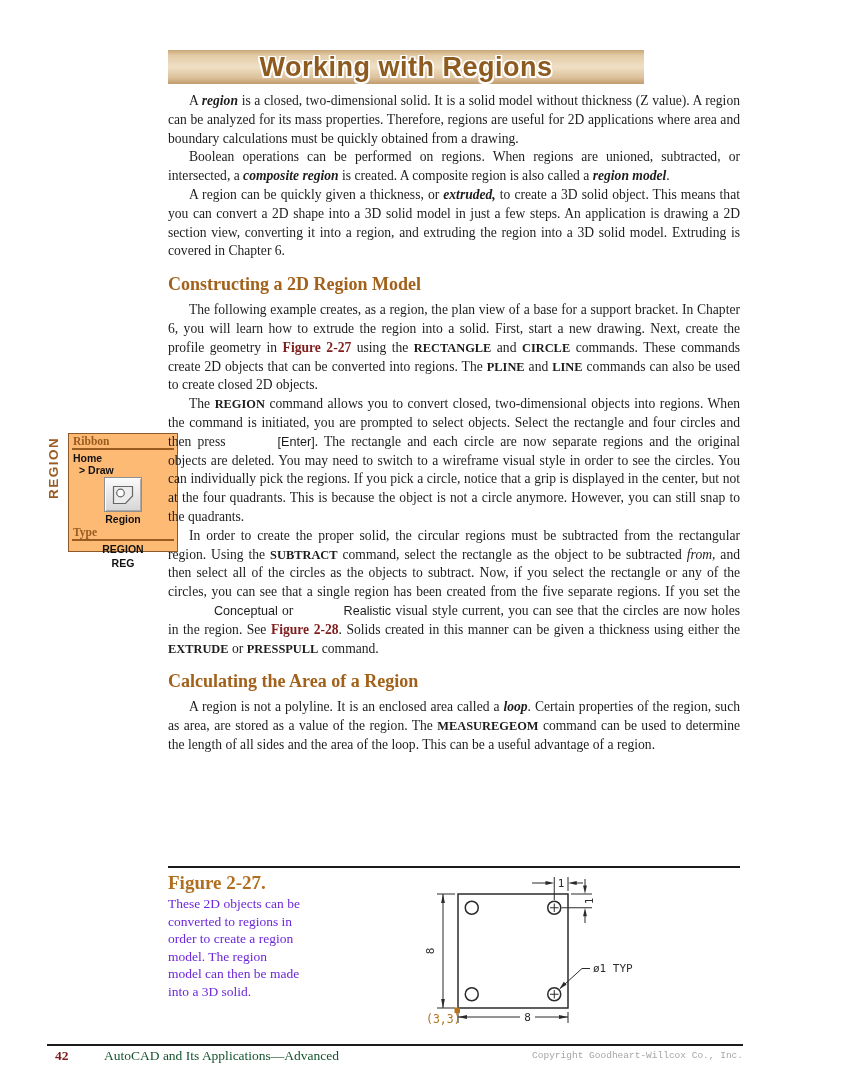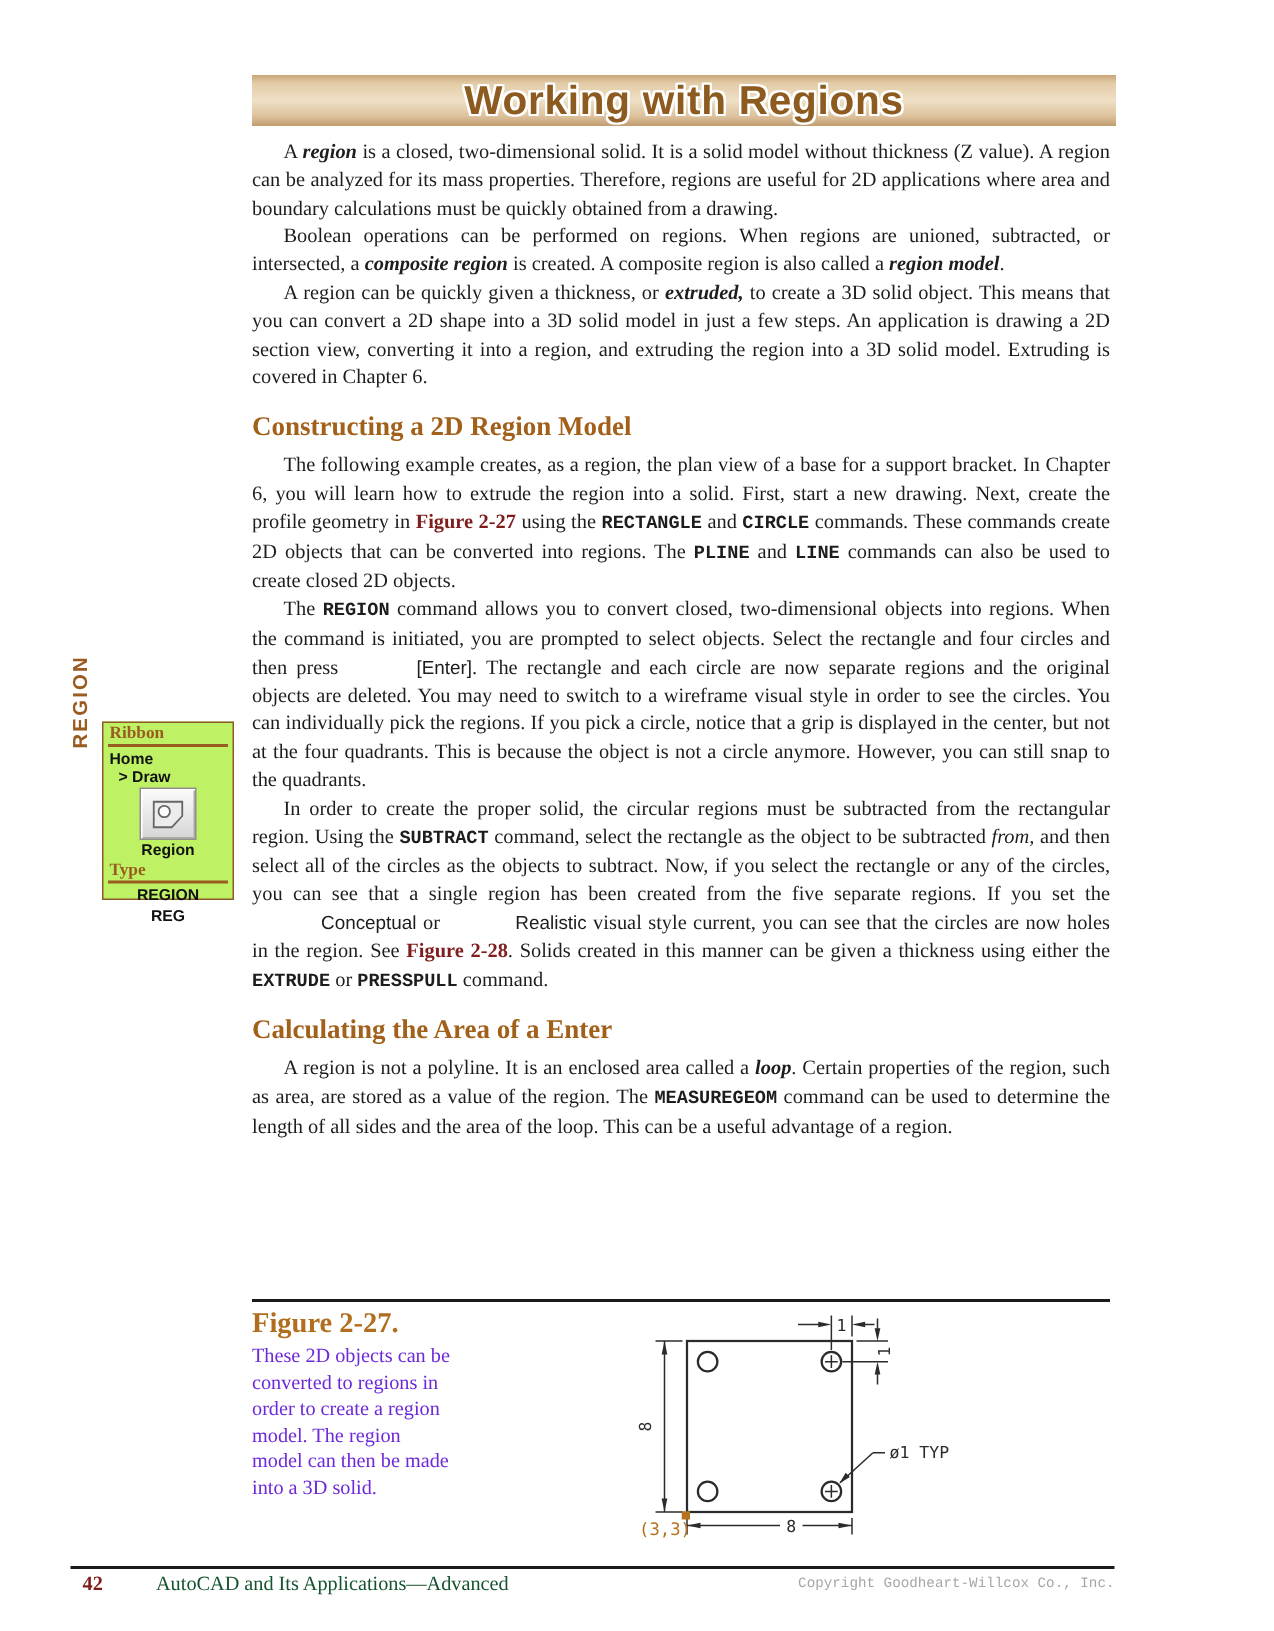--- a/index.html
+++ b/index.html
@@ -3,21 +3,21 @@
 <meta charset="utf-8">
 <style>
   html,body { margin:0; padding:0; background:#ffffff; }
   .page {
     position:relative; width:849px; height:1087px; background:#ffffff;
     font-family:"Liberation Serif", serif; overflow:hidden;
   }
 
   
   .banner {
-    position:absolute; left:168px; top:50px; width:576px; height:34px;
+    position:absolute; left:168px; top:50px; width:476px; height:34px;
     background:linear-gradient(180deg,#c8a678 0%,#e3cba6 16%,#efe0c6 50%,#dcc09a 82%,#c09b6e 100%);
     display:flex; align-items:center; justify-content:center;
   }
   .banner-title {
     font-family:"Liberation Sans", sans-serif; font-weight:bold; font-size:27px;
     color:#8d5a1f; letter-spacing:0.5px;
     text-shadow:-1.5px -1.5px 0 #fff, 1.5px -1.5px 0 #fff, -1.5px 1.5px 0 #fff,
                  1.5px 1.5px 0 #fff, 0 -1.5px 0 #fff, 0 1.5px 0 #fff,
                 -1.5px 0 0 #fff, 1.5px 0 0 #fff;
   }
@@ -26,34 +26,34 @@
   .content { position:absolute; left:168px; top:92px; width:572px; }
   .body-p {
     margin:0; font-size:13.6px; line-height:18.8px; color:#1d1d1d;
     text-align:justify; text-indent:21px; hyphens:auto;
   }
   .sect-heading {
     margin:13px 0 6px 0; font-size:18px; font-weight:bold; color:#a2611a;
   }
   .seg-bi { font-weight:bold; font-style:italic; }
   .seg-i  { font-style:italic; }
-  .seg-cmd { font-family:Liberation Mono, monospace; font-weight:bold; font-size:12.4px; }
+  .seg-cmd { font-family:Liberation Serif, serif; font-weight:bold; font-size:12.4px; }
   .seg-ui  { font-family:"Liberation Sans", sans-serif; font-size:12.6px;margin-left:46px; }
   .seg-fig { color:#7f1d1d; font-weight:bold; }
 
   
   .vertical-label {
     position:absolute; left:46px; top:499px; transform:rotate(-90deg); transform-origin:0 0;
     font-family:"Liberation Sans", sans-serif; font-weight:bold; font-size:13.5px;
     letter-spacing:1.5px; color:#9a5b21; white-space:nowrap;
   }
   .ribbon-box {
-    position:absolute; left:68px; top:433px; width:88px; height:119px;
-    background:#bef264; border:1.6px solid #8c5a28; box-sizing:border-box;
-    font-family:"Liberation Sans", sans-serif; font-size:10.5px; color:#111;margin-top:48px;
+    position:absolute; left:68px; top:433px; width:110px; height:119px;
+    background:#fdba74; border:1.6px solid #8c5a28; box-sizing:border-box;
+    font-family:"Liberation Sans", sans-serif; font-size:10.5px; color:#111;
   }
   .rb-heading {
     font-family:"Liberation Serif", serif; font-weight:bold; font-size:11.5px;
     color:#9a5b21; margin:1px 0 0 4px;
   }
   .rb-rule { border:0; border-top:2px solid #9a5b21; margin:1px 3px 2px 3px; }
   .rb-tab { font-weight:bold; margin-left:4px; }
   .rb-panel { font-weight:bold; margin-left:10px; }
   .rb-iconwrap { width:36px; height:33px; margin:1px auto 0 auto;
     border:1px solid #8f8f8f; background:linear-gradient(180deg,#fbfbfb,#d6d6d6);
@@ -107,21 +107,21 @@
   </div>
 
   <div class="content">
     <p class="body-p"><span class="seg-n">A </span><span class="seg-bi">region</span><span class="seg-n"> is a closed, two-dimensional solid. It is a solid model without thickness (Z value). A region can be analyzed for its mass properties. Therefore, regions are useful for 2D applications where area and boundary calculations must be quickly obtained from a drawing.</span></p>
     <p class="body-p"><span class="seg-n">Boolean operations can be performed on regions. When regions are unioned, subtracted, or intersected, a </span><span class="seg-bi">composite region</span><span class="seg-n"> is created. A composite region is also called a </span><span class="seg-bi">region model</span><span class="seg-n">.</span></p>
     <p class="body-p"><span class="seg-n">A region can be quickly given a thickness, or </span><span class="seg-bi">extruded,</span><span class="seg-n"> to create a 3D solid object. This means that you can convert a 2D shape into a 3D solid model in just a few steps. An application is drawing a 2D section view, converting it into a region, and extruding the region into a 3D solid model. Extruding is covered in Chapter 6.</span></p>
     <h2 class="sect-heading">Constructing a 2D Region Model</h2>
     <p class="body-p"><span class="seg-n">The following example creates, as a region, the plan view of a base for a support bracket. In Chapter 6, you will learn how to extrude the region into a solid. First, start a new drawing. Next, create the profile geometry in </span><span class="seg-fig">Figure 2-27</span><span class="seg-n"> using the </span><span class="seg-cmd">RECTANGLE</span><span class="seg-n"> and </span><span class="seg-cmd">CIRCLE</span><span class="seg-n"> commands. These commands create 2D objects that can be converted into regions. The </span><span class="seg-cmd">PLINE</span><span class="seg-n"> and </span><span class="seg-cmd">LINE</span><span class="seg-n"> commands can also be used to create closed 2D objects.</span></p>
     <p class="body-p"><span class="seg-n">The </span><span class="seg-cmd">REGION</span><span class="seg-n"> command allows you to convert closed, two-dimensional objects into regions. When the command is initiated, you are prompted to select objects. Select the rectangle and four circles and then press </span><span class="seg-ui">[Enter]</span><span class="seg-n">. The rectangle and each circle are now separate regions and the original objects are deleted. You may need to switch to a wireframe visual style in order to see the circles. You can individually pick the regions. If you pick a circle, notice that a grip is displayed in the center, but not at the four quadrants. This is because the object is not a circle anymore. However, you can still snap to the quadrants.</span></p>
     <p class="body-p"><span class="seg-n">In order to create the proper solid, the circular regions must be subtracted from the rectangular region. Using the </span><span class="seg-cmd">SUBTRACT</span><span class="seg-n"> command, select the rectangle as the object to be subtracted </span><span class="seg-i">from,</span><span class="seg-n"> and then select all of the circles as the objects to subtract. Now, if you select the rectangle or any of the circles, you can see that a single region has been created from the five separate regions. If you set the </span><span class="seg-ui">Conceptual</span><span class="seg-n"> or </span><span class="seg-ui">Realistic</span><span class="seg-n"> visual style current, you can see that the circles are now holes in the region. See </span><span class="seg-fig">Figure 2-28</span><span class="seg-n">. Solids created in this manner can be given a thickness using either the </span><span class="seg-cmd">EXTRUDE</span><span class="seg-n"> or </span><span class="seg-cmd">PRESSPULL</span><span class="seg-n"> command.</span></p>
-    <h2 class="sect-heading">Calculating the Area of a Enter</h2>
+    <h2 class="sect-heading">Calculating the Area of a Region</h2>
     <p class="body-p"><span class="seg-n">A region is not a polyline. It is an enclosed area called a </span><span class="seg-bi">loop</span><span class="seg-n">. Certain properties of the region, such as area, are stored as a value of the region. The </span><span class="seg-cmd">MEASUREGEOM</span><span class="seg-n"> command can be used to determine the length of all sides and the area of the loop. This can be a useful advantage of a region.</span></p>
   </div>
 
   <div class="figure-rule"></div>
 
   <div class="fig-caption">
     <div class="fig-label">Figure 2-27.</div>
     <div class="fig-text">These 2D objects can be converted to regions in order to create a region model. The region model can then be made into a 3D solid.</div>
   </div>
 

